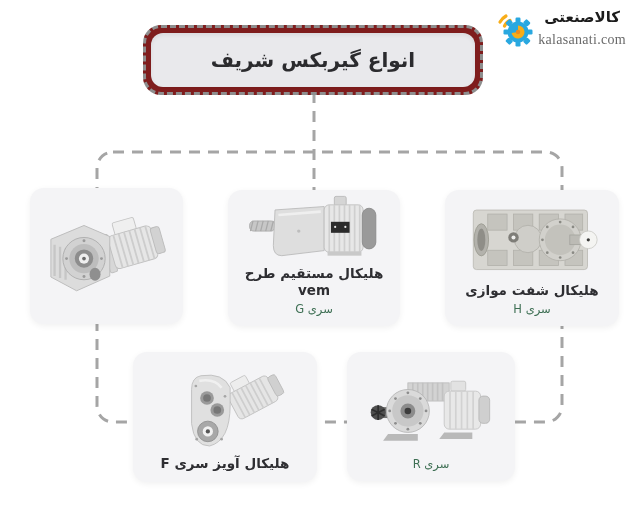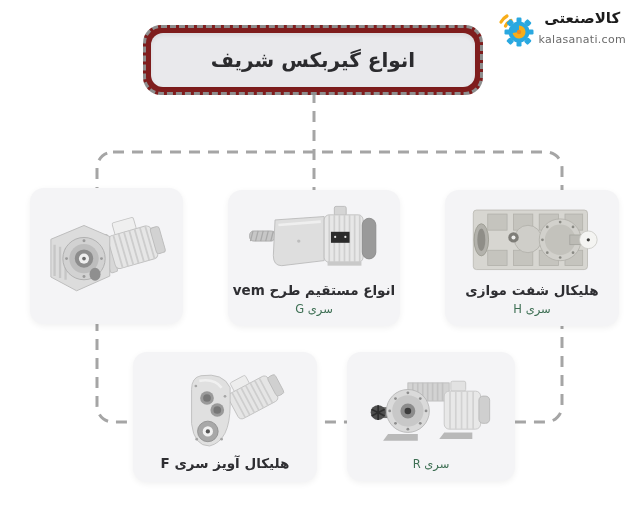--- a/index.html
+++ b/index.html
@@ -27,21 +27,21 @@
     font-size:20px;font-weight:bold;color:#2b2b2e;letter-spacing:0;
   }
 
   
   .logo{
     position:absolute;top:8px;right:8px;z-index:2;
     display:flex;align-items:center;gap:4px;flex-direction:row;
   }
   .logo-text{display:flex;flex-direction:column;align-items:center;line-height:1;}
   .logo-brand{font-size:15px;font-weight:bold;color:#1c1c1c;}
-  .logo-domain{font-size:11px;color:#6a6a6a;margin-top:8px;letter-spacing:.3px;direction:ltr;}
+  .logo-domain{font-size:14px;color:#6a6a6a;margin-top:8px;letter-spacing:.3px;direction:ltr;font-family:Liberation Serif, serif;}
 
   
   .card{
     position:absolute;z-index:1;background:#f4f4f6;border-radius:14px;
     box-shadow:0 2px 6px rgba(0,0,0,.06);
     display:flex;flex-direction:column;align-items:center;justify-content:flex-end;
     padding:6px 4px 10px 4px;box-sizing:border-box;
   }
   .card .img{flex:1 1 auto;display:flex;align-items:center;justify-content:center;width:100%;}
   .card-label{font-size:13.5px;font-weight:bold;color:#2e2e32;text-align:center;line-height:1.25;}
@@ -134,21 +134,21 @@
         <rect x="104" y="4" width="14" height="11" rx="2" fill="#d5d5d5" stroke="#b5b5b5"></rect>
         <rect x="92" y="14" width="46" height="56" rx="6" fill="#e7e7e7" stroke="#bdbdbd"></rect>
         <path d="M98 14v56M104 14v56M110 14v56M116 14v56M122 14v56M128 14v56M134 14v56" stroke="#cfcfcf" stroke-width="2"></path>
         <rect x="100" y="34" width="22" height="13" fill="#2b2b2b"></rect>
         <circle cx="105" cy="40" r="1.3" fill="#e8e8e8"></circle>
         <circle cx="117" cy="40" r="1.3" fill="#e8e8e8"></circle>
         <rect x="137" y="18" width="16" height="48" rx="8" fill="#9a9a9a" stroke="#888"></rect>
         <rect x="96" y="69" width="40" height="5" fill="#c9c9c9"></rect>
       </svg>
     </div>
-    <div class="card-label">انواع مستقیم طرح vem</div>
+    <div class="card-label">هلیکال مستقیم طرح vem</div>
     <div class="card-series">سری G</div>
   </div>
 
   <div id="card-f" class="card">
     <div class="img">
       <svg width="160" height="90" viewBox="0 0 160 105">
         <g transform="rotate(-28 112 40)">
           <rect x="96" y="14" width="20" height="13" rx="2" fill="#ededed" stroke="#c6c6c6"></rect>
           <rect x="86" y="25" width="52" height="33" rx="5" fill="#e5e5e5" stroke="#c0c0c0"></rect>
           <path d="M93 25v33M99 25v33M105 25v33M111 25v33M117 25v33M123 25v33M129 25v33" stroke="#cecece" stroke-width="2"></path>

